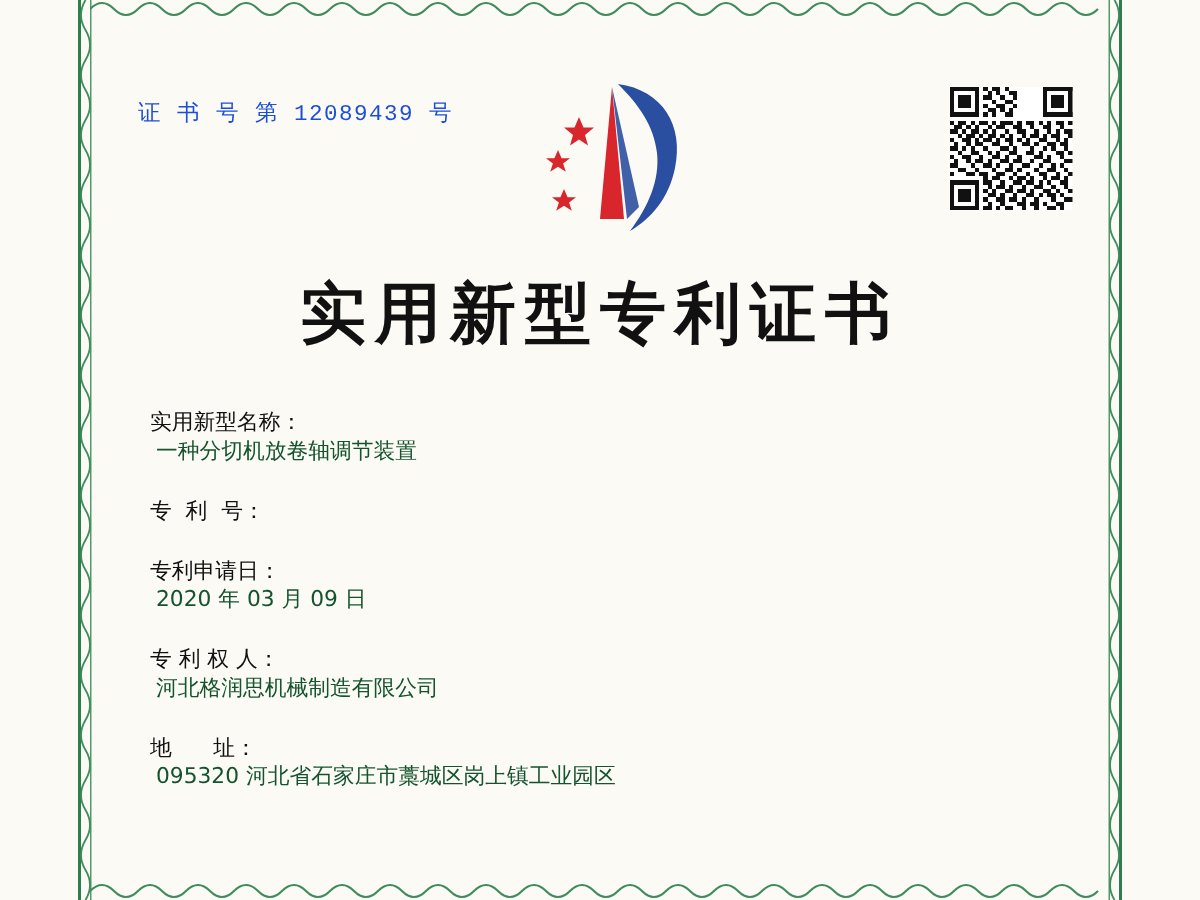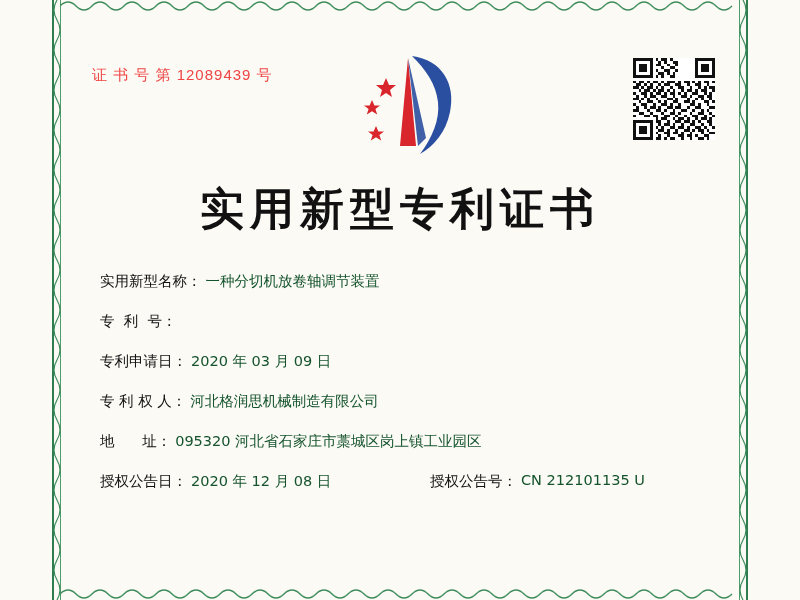--- a/index.html
+++ b/index.html
@@ -81,23 +81,23 @@
     left: 0;
     right: 0;
     top: 40px;
     height: 130px;
   }
   .cert-number {
     position: absolute;
     left: 92px;
     top: 26px;
     font-size: 15px;
-    color: #ef4444;
+    color: #1d4ed8;
     letter-spacing: 1px;
-    font-family: Liberation Sans, sans-serif;
+    font-family: Liberation Mono, monospace;
   }
   .logo {
     position: absolute;
     left: 350px;
     top: 10px;
     width: 120px;
     height: 110px;
   }
   .qr {
     position: absolute;
@@ -126,20 +126,21 @@
     right: 90px;
     top: 272px;
   }
   .field-row {
     display: flex;
     align-items: flex-start;
     margin-bottom: 21px;
     font-size: 14.5px;
     color: #1a1a1a;
     font-family: "DejaVu Sans", sans-serif;
+    flex-direction: column;
   }
   .field-label {
     flex: 0 0 auto;
     white-space: pre;
     color: #111111;
   }
   .field-value {
     flex: 0 0 auto;
     margin-left: 4px;
     color: #14532d;
@@ -471,26 +472,16 @@
     <div class="field-row">
       <span class="field-label">专 利 权 人：</span>
       <span class="field-value">河北格润思机械制造有限公司</span>
     </div>
 
     <div class="field-row">
       <span class="field-label">地      址：</span>
       <span class="field-value">095320 河北省石家庄市藁城区岗上镇工业园区</span>
     </div>
 
-    <div class="footer-row">
-      <div class="footer-left">
-        <span class="field-label">授权公告日：</span>
-        <span class="field-value">2020 年 12 月 08 日</span>
-      </div>
-      <div class="footer-right">
-        <span class="field-label">授权公告号：</span>
-        <span class="field-value">CN 212101135 U</span>
-      </div>
-    </div>
 
   </div>
 
 </div>
 
 </body></html>

